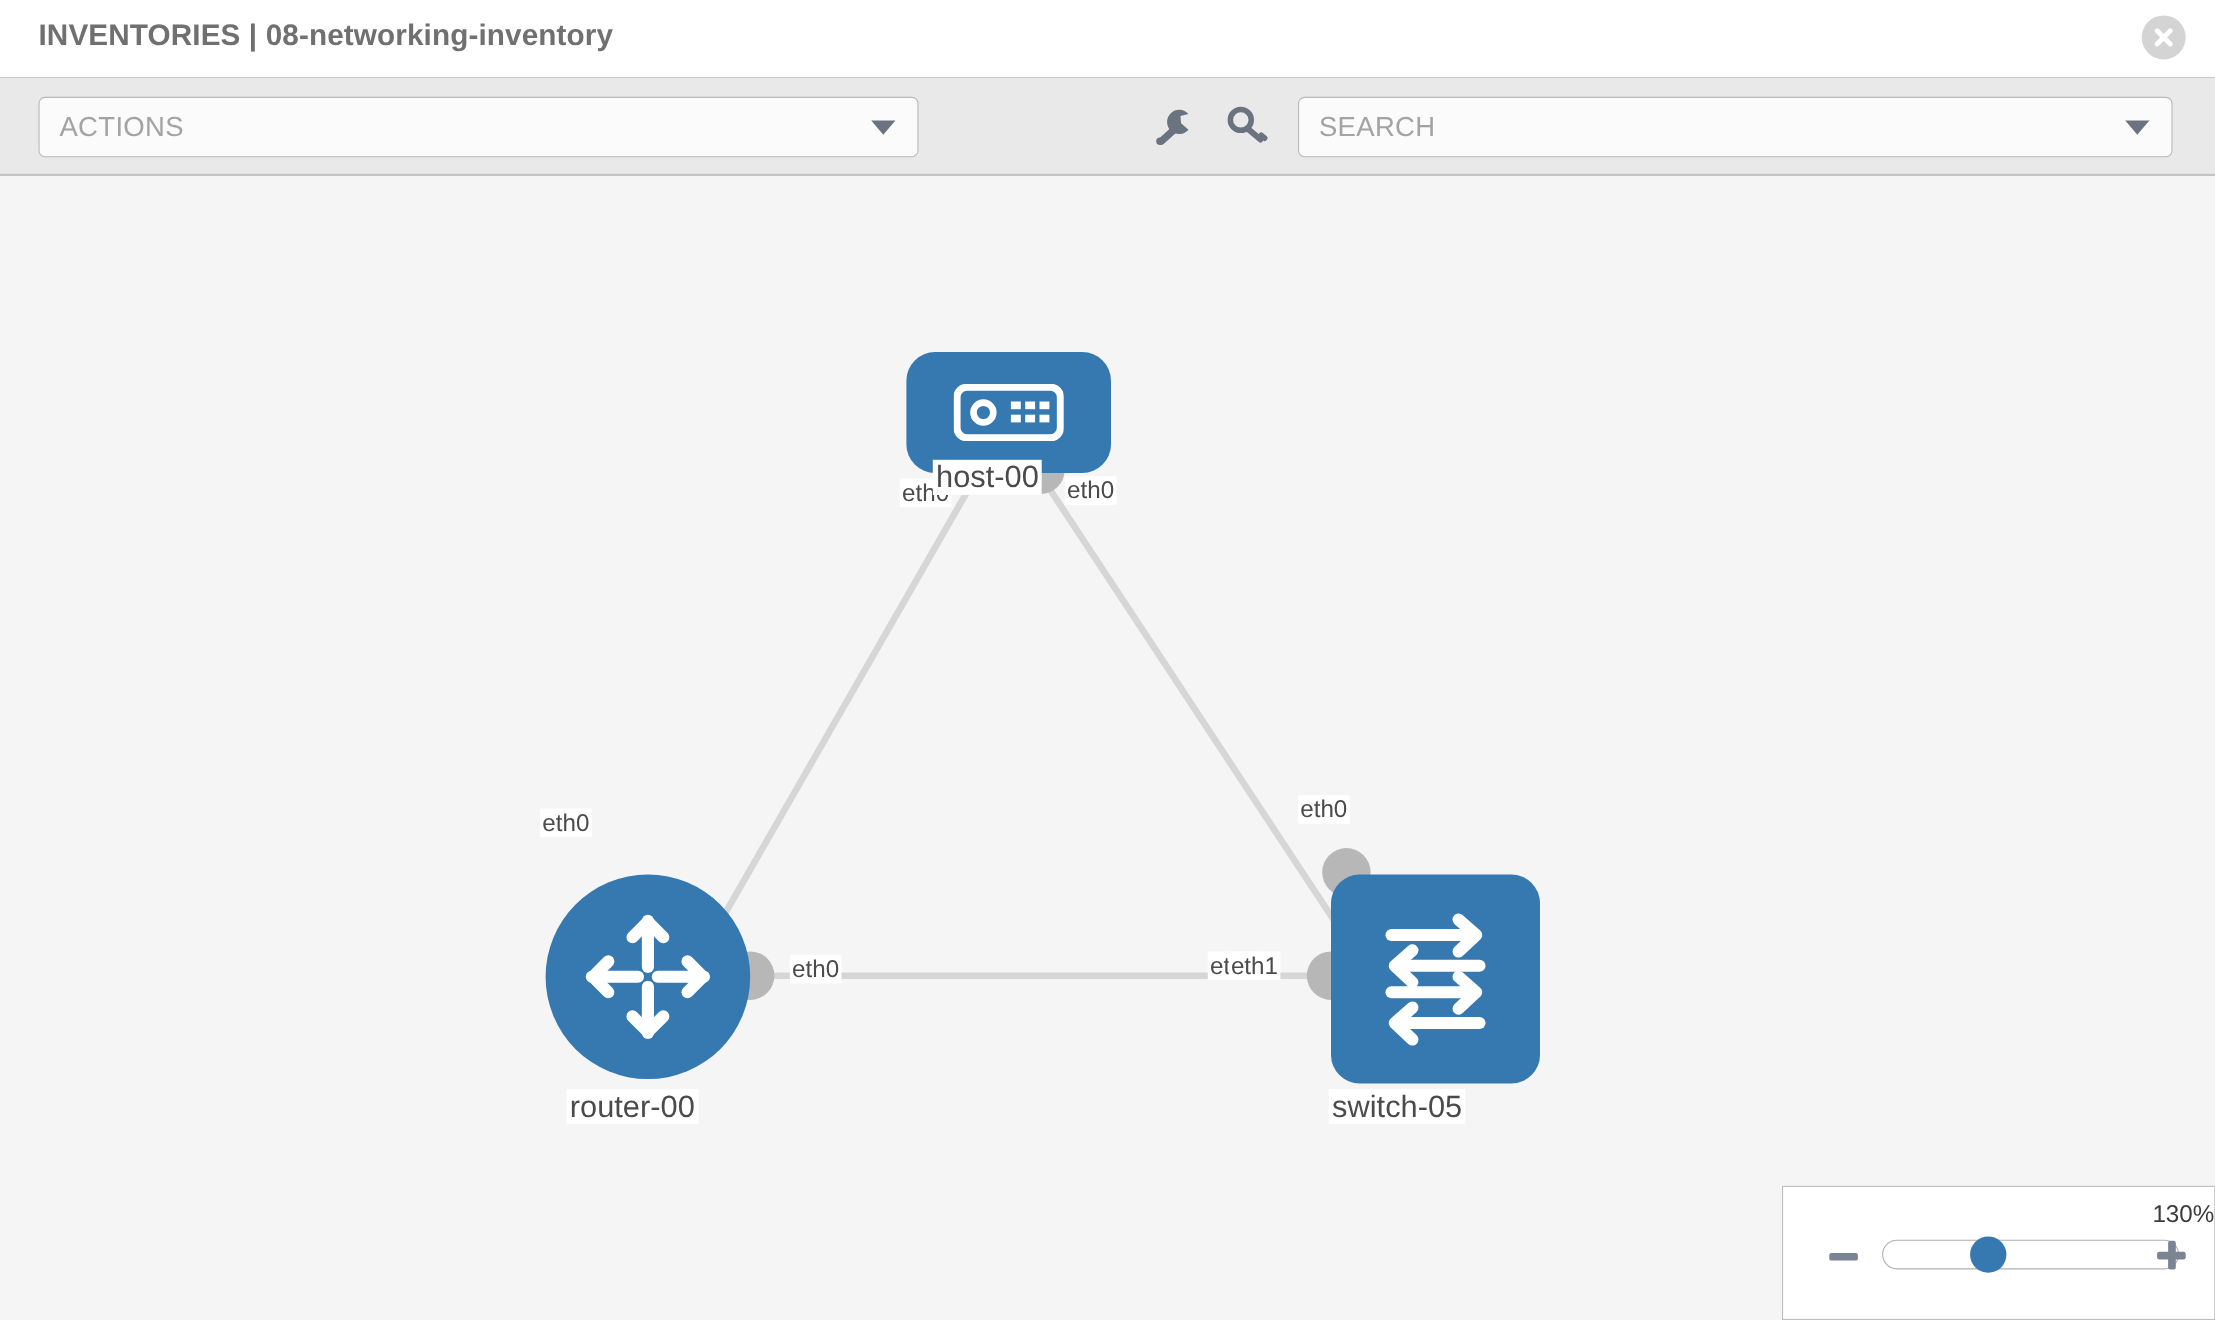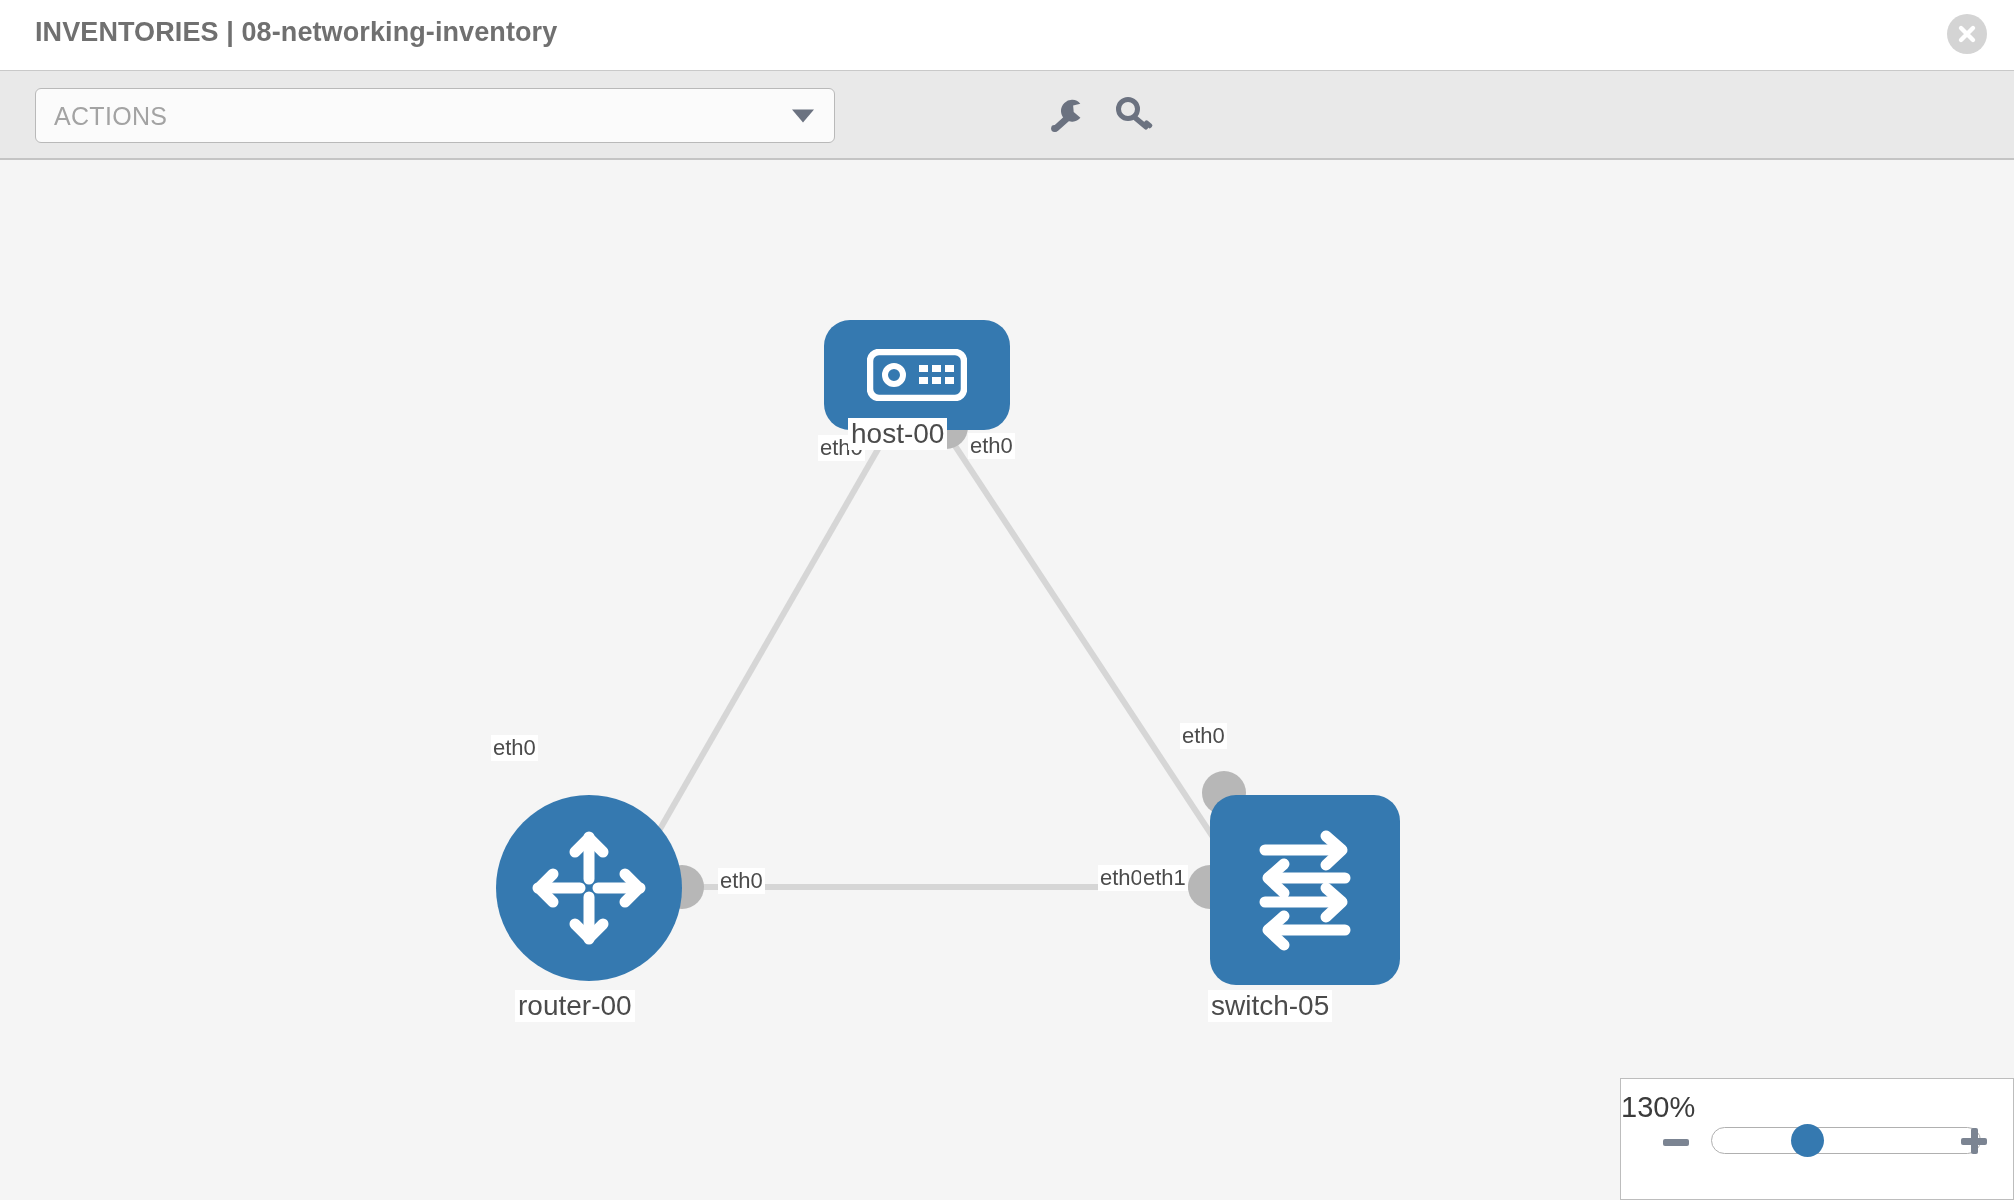--- a/index.html
+++ b/index.html
@@ -94,21 +94,21 @@
   }
 
   
   .zoom-panel {
     position: absolute; left: 1620px; top: 1078px;
     width: 394px; height: 122px;
     background: #ffffff; border: 1px solid #bdbdbd;
   }
   .zoom-value {
     position: absolute; left: 0; right: 0; top: 12px;
-    text-align: left; font-size: 29px; color: #3b3b3b;
+    text-align: right; font-size: 22px; color: #3b3b3b;
   }
   .zoom-minus {
     position: absolute; left: 42px; top: 60px;
     width: 26px; height: 7px; border-radius: 2px; background: #7b8492; cursor: pointer;
   }
   .zoom-track {
     position: absolute; left: 90px; top: 48px;
     width: 270px; height: 27px;
     border: 1px solid #b0b0b0; border-radius: 14px; background: #ffffff; cursor: pointer;
   }
@@ -154,20 +154,24 @@
     </div>
 
     <div class="tool-icon tool-key">
       <svg width="46" height="46" viewBox="0 0 46 46">
         <circle cx="16" cy="16" r="9.5" fill="none" stroke="#6b7280" stroke-width="5"></circle>
         <rect x="21" y="20" width="20" height="5.4" rx="2.2" fill="#6b7280" transform="rotate(40 21 22)"></rect>
         <rect x="33" y="26" width="9" height="5" rx="2" fill="#6b7280" transform="rotate(40 33 28)"></rect>
       </svg>
     </div>
 
+    <div class="sel-box sel-search">
+      <span class="sel-label">SEARCH</span>
+      <span class="sel-caret"></span>
+    </div>
   </div>
 
   <div class="canvas">
 
     <svg class="edges" width="2014" height="1040">
 
       <line x1="893" y1="263" x2="625" y2="730" stroke="#d6d6d6" stroke-width="6"></line>
 
       <line x1="940" y1="263" x2="1238" y2="715" stroke="#d6d6d6" stroke-width="6"></line>
 
@@ -227,21 +231,21 @@
               <path d="M41 36 L25 50 L41 65"></path>
             <path d="M22 74 L98 74"></path>
               <path d="M83 60 L99 74 L83 89"></path>
             <path d="M102 102 L26 102"></path>
               <path d="M41 88 L25 102 L41 117"></path>
           </g>
         </svg>
       </div>
       <div class="iface-label" style="left:-30px; top:-72px;">eth0</div>
       <div class="iface-label" style="left:-112px; top:70px;">eth0</div>
-      <div class="iface-label" style="left:-93px; top:70px;margin-left:24px;">eth1</div>
+      <div class="iface-label" style="left:-93px; top:70px;">eth1</div>
       <div class="node-label" style="left:-2px; top:195px;">switch-05</div>
     </div>
   </div>
 
   <div class="zoom-panel">
     <div class="zoom-value">130%</div>
     <div class="zoom-minus"></div>
     <div class="zoom-track"></div>
     <div class="zoom-thumb"></div>
     <div class="zoom-plus"></div>

